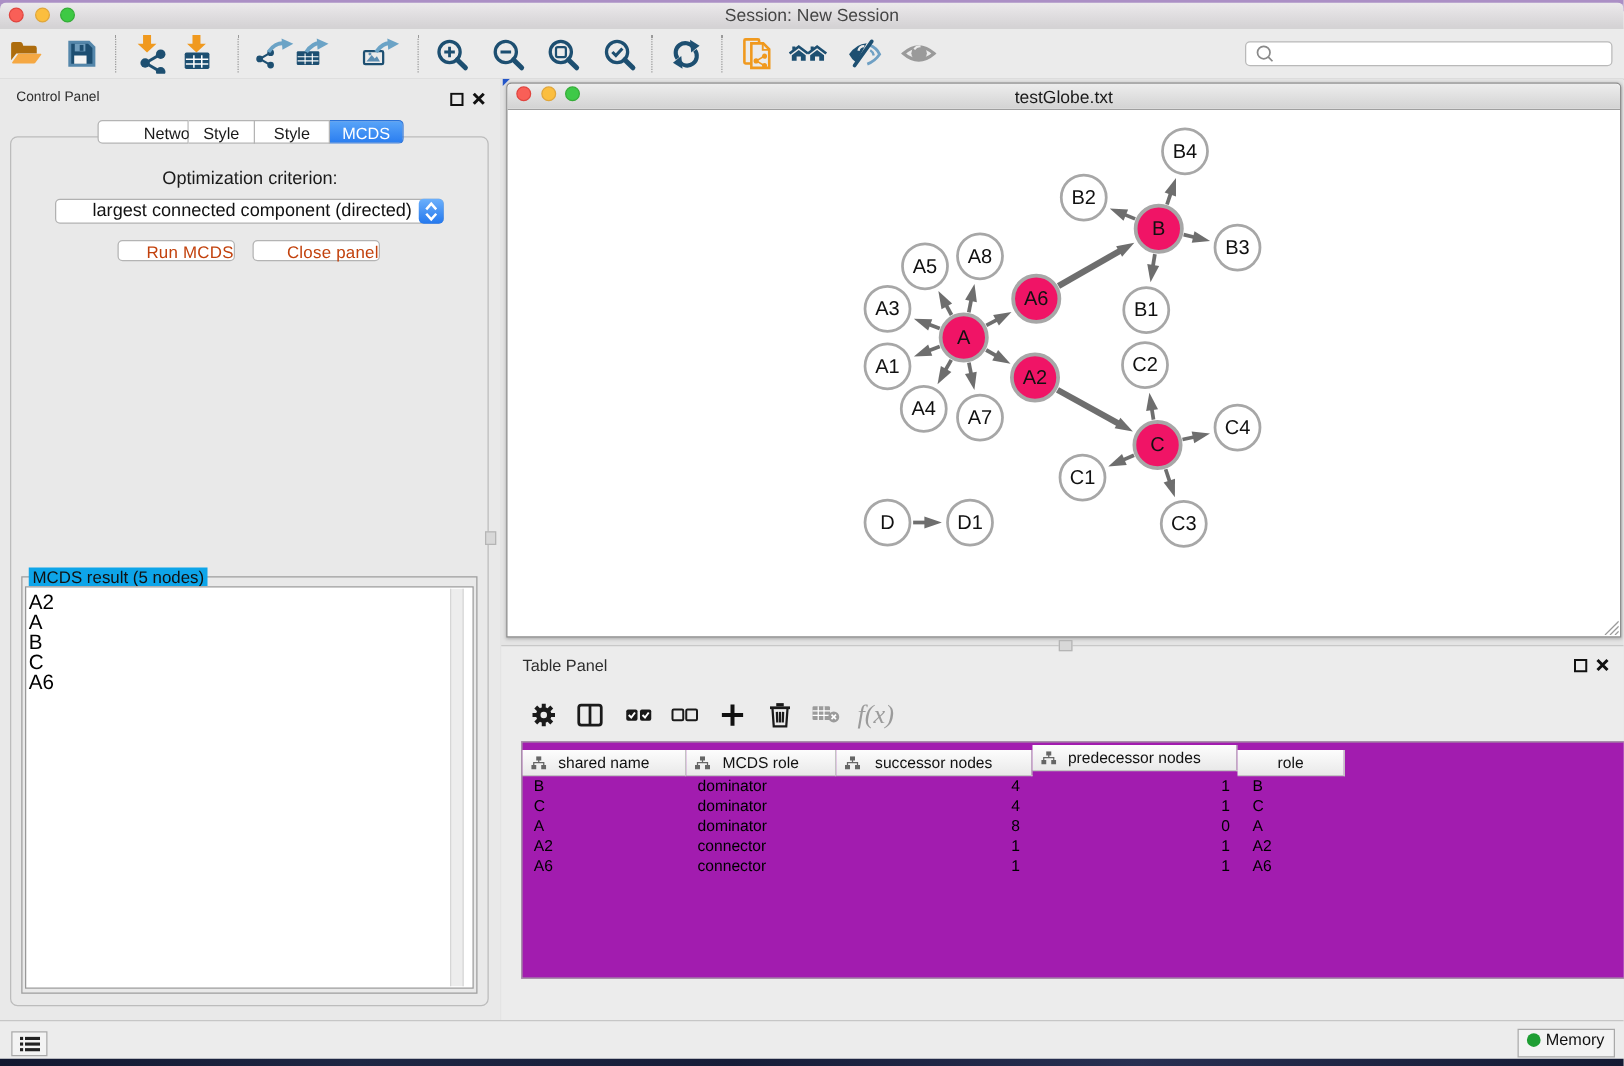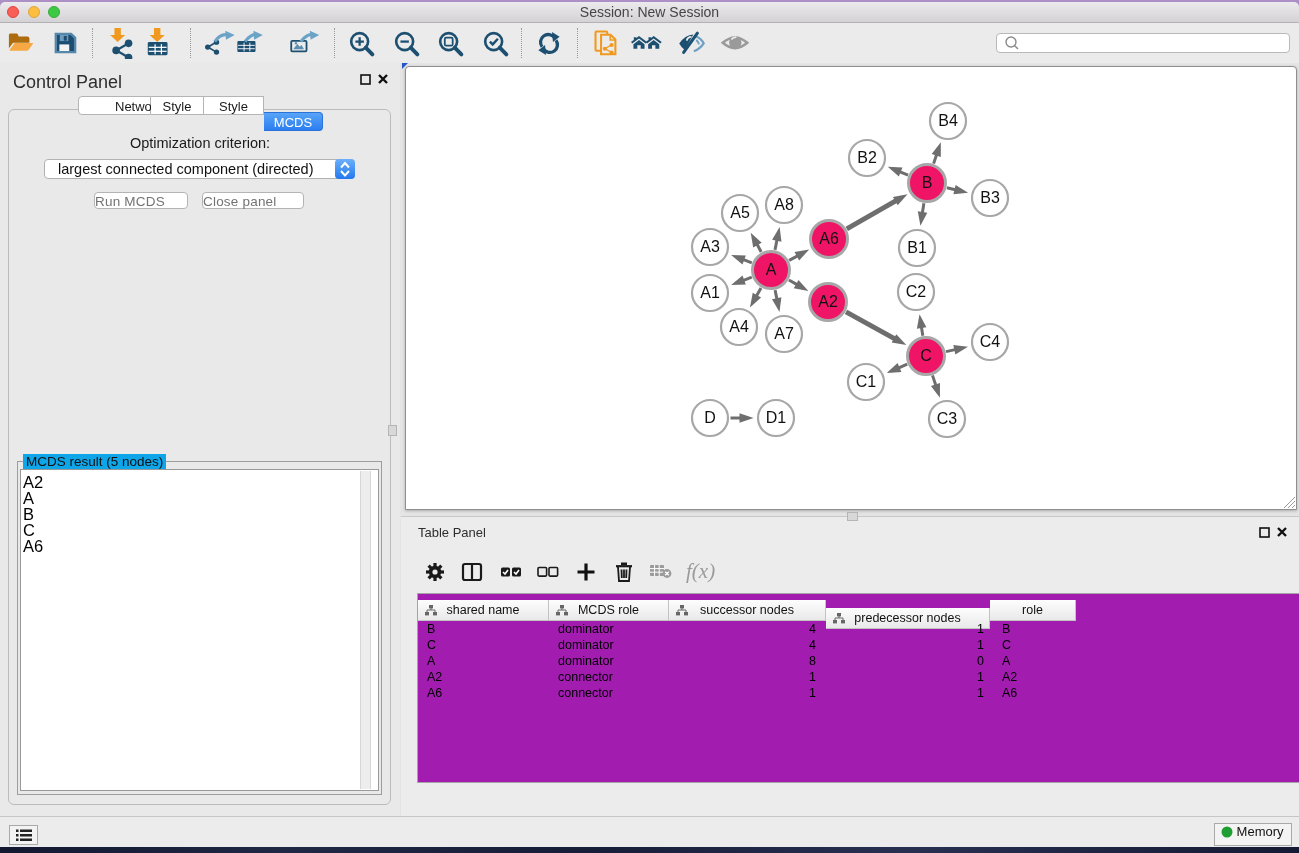--- a/index.html
+++ b/index.html
@@ -8,32 +8,32 @@
 #topstrip{left:0;top:0;width:1299px;height:9px;background:#ab8fc5;}
 #titlebar{left:0;top:2px;width:1299px;height:20px;background:linear-gradient(#eceaec,#d4d2d4);border-bottom:1px solid #b3b1b3;border-radius:5px 5px 0 0;}
 #titlebar .title{width:100%;text-align:center;font-size:14px;color:#454545;line-height:20px;}
 .tl{position:absolute;width:12px;height:12px;border-radius:50%;top:4px;box-sizing:border-box;}
 #toolbar{left:0;top:23px;width:1299px;height:40px;background:#ebebeb;border-bottom:1px solid #a9a9a9;}
 .tbi{position:absolute;top:4px;width:32px;height:32px;}
 .tsep{position:absolute;top:5px;height:30px;width:0;border-left:1px dotted #9a9a9a;}
 #searchbox{position:absolute;left:996px;top:10px;width:292px;height:18px;background:#fff;border:1px solid #b9b9b9;border-radius:4px;}
 
 #cpanel{left:0;top:63px;width:400px;height:753px;background:#e9e9e9;}
-#cp-title{position:absolute;left:13px;top:9px;font-size:18px;color:#2e2e2e;}
+#cp-title{position:absolute;left:13px;top:9px;font-size:11px;color:#2e2e2e;}
 #cp-box{position:absolute;left:8px;top:46px;width:381px;height:694px;border:1px solid #bcbcbc;border-radius:6px;background:#e9e9e9;}
 .tabs{position:absolute;display:flex;}
 .tab{height:19px;line-height:19px;font-size:13px;color:#1a1a1a;text-align:center;background:#fff;border:1px solid #b4b4b4;border-left:none;box-sizing:border-box;}
 .tab.first{border-left:1px solid #b4b4b4;border-radius:4px 0 0 4px;padding-left:36px;}
 .tab.last{border-radius:0 4px 4px 0;}
-.tab.sel{background:linear-gradient(#58a4f8,#2b7ef0);color:#fff;border-color:#2a72d8;margin-top:16px;}
+.tab.sel{background:linear-gradient(#58a4f8,#2b7ef0);color:#fff;border-color:#2a72d8;}
 #opt-label{position:absolute;left:0;top:72px;width:100%;text-align:center;font-size:14.5px;color:#1a1a1a;}
 #dropdown{position:absolute;left:44px;top:96px;width:309px;height:18px;background:#fff;border:1px solid #b1b1b1;border-radius:4px;}
-#dropdown .dtext{position:absolute;left:13px;top:0;font-size:14.5px;line-height:18px;color:#111;}
+#dropdown .dtext{position:absolute;left:29px;top:0;font-size:14.5px;line-height:18px;color:#111;}
 #dropdown .stepper{position:absolute;right:-1px;top:-1px;width:20px;height:20px;border-radius:4px;background:linear-gradient(#6cb0fb,#2478ee);}
-.btn{position:absolute;height:17px;line-height:17px;background:#fff;border:1px solid #b4b4b4;border-radius:4px;font-size:13.5px;letter-spacing:0.2px;color:#737373;text-align:left;}
+.btn{position:absolute;height:17px;line-height:17px;background:#fff;border:1px solid #b4b4b4;border-radius:4px;font-size:13.5px;letter-spacing:0.2px;color:#c2410c;text-align:right;}
 #mcds-group{position:absolute;left:17px;top:398px;width:363px;height:332px;border:1px solid #9d9d9d;}
 #mcds-legend{position:absolute;left:5px;top:-8px;background:#0ea5e9;padding:0 3px;font-size:13.5px;color:#111;}
 #mcds-list{position:absolute;left:2px;top:7px;width:359px;height:322px;background:#fff;border:1px solid #999;box-sizing:border-box;}
 #mcds-list .items{position:absolute;left:2px;top:4px;font-size:16.5px;line-height:16px;color:#000;}
 #mcds-sb{position:absolute;right:7px;top:1px;width:9px;height:318px;background:#ededed;border-left:1px solid #d6d6d6;border-right:1px solid #d6d6d6;}
 
 #rpane{left:400px;top:63px;width:899px;height:753px;background:#e4e4e4;}
 #netwin{position:absolute;left:5px;top:3px;width:890px;height:442px;background:#fff;border:1px solid #8e8e8e;border-radius:4px 4px 0 0;box-shadow:0 1px 3px rgba(0,0,0,.25);}
 #nw-title{position:absolute;left:0;top:0;width:100%;height:20px;background:linear-gradient(#ededed,#d3d3d3);border-bottom:1px solid #9f9f9f;border-radius:4px 4px 0 0;}
 #nw-title .title{width:100%;text-align:center;font-size:14px;color:#1a1a1a;line-height:20px;}
@@ -226,20 +226,26 @@
       <div class="items">A2<br>A<br>B<br>C<br>A6</div>
       <div id="mcds-sb"></div>
     </div>
   </div>
 </div>
 <div id="rpane" class="abs">
   <svg class="abs" style="left:2px;top:0;z-index:5" width="6" height="6">
       <polygon points="0,0 6,0 0,6" fill="#2456c8"></polygon>
     </svg>
   <div id="netwin">
+    <div id="nw-title">
+      <div class="title">testGlobe.txt</div>
+      <div class="tl" style="left:7px;top:2px;background:#f95f57;border:1px solid #e0443e;"></div>
+      <div class="tl" style="left:27px;top:2px;background:#fbbe3e;border:1px solid #e0a63a;"></div>
+      <div class="tl" style="left:46px;top:2px;background:#3ec948;border:1px solid #35ad38;"></div>
+    </div>
     <svg id="graph" width="890" height="420">
     <line x1="355.2" y1="164.0" x2="350.5" y2="155.3" stroke="#6e6e6e" stroke-width="3"></line>
 <polygon points="344.7,144.8 355.7,154.8 347.2,159.4" fill="#6e6e6e"></polygon>
 <line x1="369.0" y1="161.9" x2="371.2" y2="150.8" stroke="#6e6e6e" stroke-width="3"></line>
 <polygon points="373.6,139.1 375.5,153.7 366.1,151.8" fill="#6e6e6e"></polygon>
 <line x1="345.8" y1="174.8" x2="336.3" y2="171.2" stroke="#6e6e6e" stroke-width="3"></line>
 <polygon points="325.1,166.9 339.8,167.4 336.5,176.4" fill="#6e6e6e"></polygon>
 <line x1="345.8" y1="189.2" x2="336.3" y2="192.8" stroke="#6e6e6e" stroke-width="3"></line>
 <polygon points="325.1,197.1 336.5,187.6 339.8,196.6" fill="#6e6e6e"></polygon>
 <line x1="355.0" y1="199.9" x2="349.9" y2="208.9" stroke="#6e6e6e" stroke-width="3"></line>
@@ -412,21 +418,21 @@
           <svg width="12" height="11" viewBox="0 0 12 11" style="position:absolute;left:7px;top:5px">
             <g fill="#666">
               <rect x="4" y="0" width="4" height="3.4"></rect>
               <rect x="0" y="7" width="4" height="3.4"></rect>
               <rect x="8" y="7" width="4" height="3.4"></rect>
             </g>
             <path d="M6 3 L6 5 M2 7 L2 5 L10 5 L10 7" stroke="#666" stroke-width="1" fill="none"></path>
           </svg>
           <span>successor nodes</span>
         </div>
-        <div class="th" style="left:408px;top:14px;width:164px">
+        <div class="th" style="left:408px;top:2px;width:164px">
           <svg width="12" height="11" viewBox="0 0 12 11" style="position:absolute;left:7px;top:5px">
             <g fill="#666">
               <rect x="4" y="0" width="4" height="3.4"></rect>
               <rect x="0" y="7" width="4" height="3.4"></rect>
               <rect x="8" y="7" width="4" height="3.4"></rect>
             </g>
             <path d="M6 3 L6 5 M2 7 L2 5 L10 5 L10 7" stroke="#666" stroke-width="1" fill="none"></path>
           </svg>
           <span>predecessor nodes</span>
         </div>

